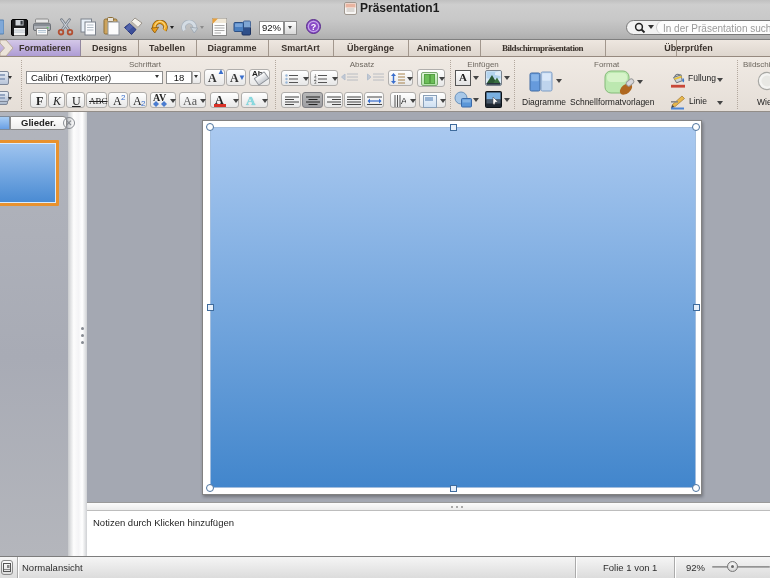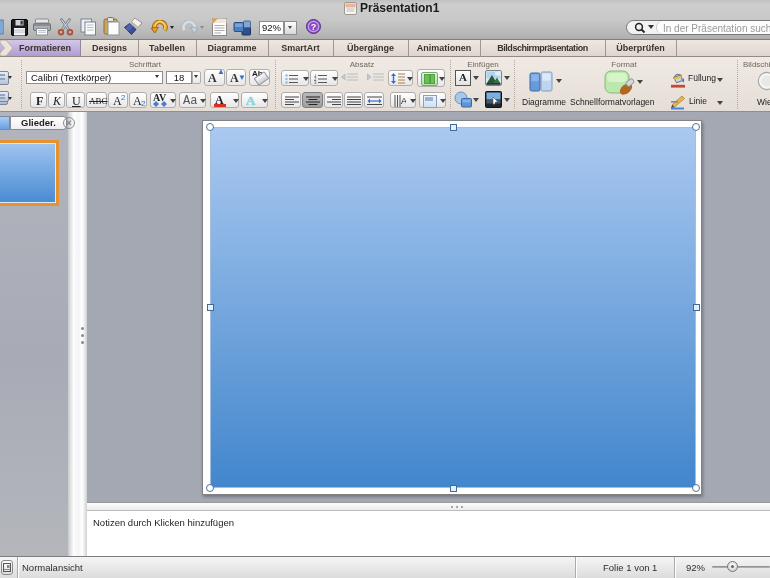--- a/index.html
+++ b/index.html
@@ -158,39 +158,39 @@
 <div class="abs" style="left:663px;top:22.5px;font-size:10px;color:#9a9a9a;white-space:nowrap;">In der Präsentation suchen</div>
 <div class="abs" id="tabbar">
   <div id="seltab"></div>
   <div class="tab" style="left:10px;width:70px;">Formatieren</div>
   <div class="tab" style="left:81px;width:57px;">Designs</div>
   <div class="tab" style="left:138px;width:58px;">Tabellen</div>
   <div class="tab" style="left:196px;width:72px;">Diagramme</div>
   <div class="tab" style="left:268px;width:65px;">SmartArt</div>
   <div class="tab" style="left:333px;width:75px;">Übergänge</div>
   <div class="tab" style="left:408px;width:72px;">Animationen</div>
-  <div class="tab" style="left:480px;width:125px;letter-spacing:-0.45px;">Bildschirmpräsentation</div>
-  <div class="tab" style="left:605px;width:71px;">Überprüfen</div>
+  <div class="tab" style="left:480px;width:125px;letter-spacing:-0.45px;font-family:Liberation Serif, serif;">Bildschirmpräsentation</div>
+  <div class="tab" style="left:605px;width:71px;padding-left:48px;">Überprüfen</div>
   <div class="tabsep" style="left:138px;"></div>
   <div class="tabsep" style="left:196px;"></div>
   <div class="tabsep" style="left:268px;"></div>
   <div class="tabsep" style="left:333px;"></div>
   <div class="tabsep" style="left:408px;"></div>
   <div class="tabsep" style="left:480px;"></div>
   <div class="tabsep" style="left:605px;"></div>
   <div class="tabsep" style="left:676px;"></div>
   <svg style="position:absolute;left:0;top:0;" width="14" height="16">
       <polygon points="0,0 6,0 13,8 6,16 0,16 0,13 4.5,8 0,3" fill="#ece4da" stroke="#b9ab9c" stroke-width="1"></polygon>
     </svg>
 </div>
 <div class="abs" id="ribbon">
  <div class="seclbl" style="left:115px;width:60px;text-align:center;">Schriftart</div>
  <div class="seclbl" style="left:332px;width:60px;text-align:center;">Absatz</div>
  <div class="seclbl" style="left:453px;width:60px;text-align:center;">Einfügen</div>
- <div class="seclbl" style="left:594px;width:60px;text-align:center;">Format</div>
+ <div class="seclbl" style="left:594px;width:60px;">Format</div>
  <div class="seclbl" style="left:743px;width:60px;">Bildschirmprä</div>
  <div class="rdiv" style="left:21px;"></div>
  <div class="rdiv" style="left:275px;"></div>
  <div class="rdiv" style="left:450px;"></div>
  <div class="rdiv" style="left:514px;"></div>
  <div class="rdiv" style="left:737px;"></div>
 
  <div class="abs" style="left:-4px;top:14px;width:11px;height:12px;background:linear-gradient(#e8edf5,#b8c4d8);border:1px solid #7e8798;border-radius:2px;"></div>
  <div class="abs" style="left:-2px;top:17px;width:7px;height:2px;background:#93a4c0;"></div>
  <div class="abs" style="left:-2px;top:21px;width:7px;height:2px;background:#93a4c0;"></div>
@@ -241,21 +241,21 @@
     </div>
  <div class="btn" style="left:150px;top:35px;width:26px;height:16px;">
       <span class="abs" style="left:2px;top:-1px;font-size:10px;font-weight:bold;color:#222;font-family:'Liberation Serif',serif;">AV</span>
       <svg class="abs" style="left:2px;top:8px;" width="14" height="7">
         <polygon points="3,0 6,3 3,6 0,3" fill="#4a7cd0"></polygon>
         <polygon points="11,0 14,3 11,6 8,3" fill="#4a7cd0"></polygon>
       </svg>
       <div class="da" style="left:19px;top:6px;border-top-color:#444;"></div>
     </div>
  <div class="btn" style="left:179px;top:35px;width:27px;height:16px;">
-      <span class="abs" style="left:3px;top:1px;font-size:12px;color:#555;font-family:Liberation Mono, monospace;">Aa</span>
+      <span class="abs" style="left:3px;top:1px;font-size:12px;color:#555;font-family:Liberation Serif, serif;">Aa</span>
       <div class="da" style="left:20px;top:6px;border-top-color:#444;"></div>
     </div>
  <div class="btn" style="left:210px;top:35px;width:29px;height:16px;">
       <span class="abs" style="left:4px;top:0px;font-size:12px;font-weight:bold;color:#222;font-family:'Liberation Serif',serif;">A</span>
       <div class="abs" style="left:3px;top:11px;width:12px;height:3px;background:#d93025;"></div>
       <div class="da" style="left:22px;top:6px;border-top-color:#444;"></div>
     </div>
  <div class="btn" style="left:241px;top:35px;width:27px;height:16px;">
       <span class="abs" style="left:4px;top:0px;font-size:13px;font-weight:bold;color:#8adbe0;text-shadow:0 0 1px #4ab4c0;font-family:'Liberation Serif',serif;">A</span>
       <div class="da" style="left:20px;top:6px;border-top-color:#444;"></div>

